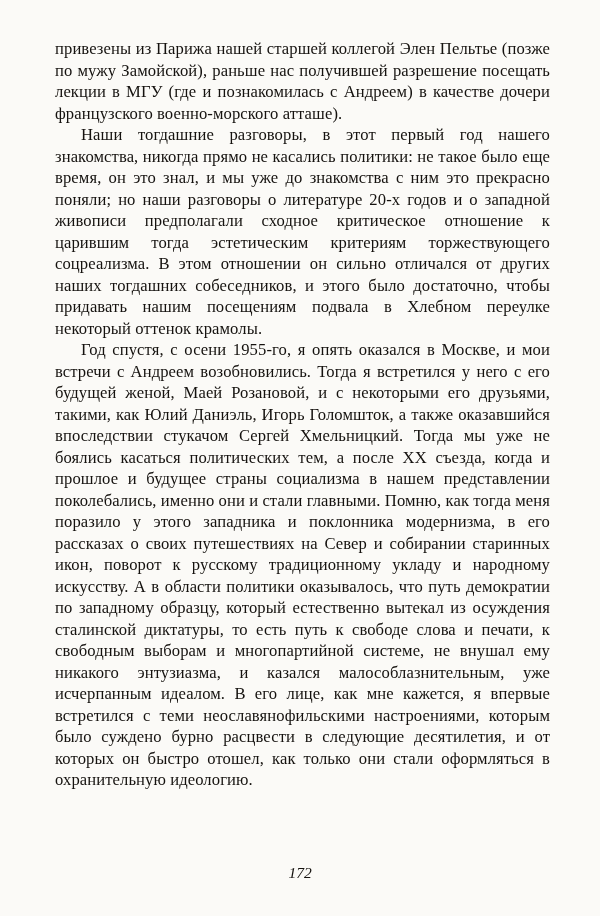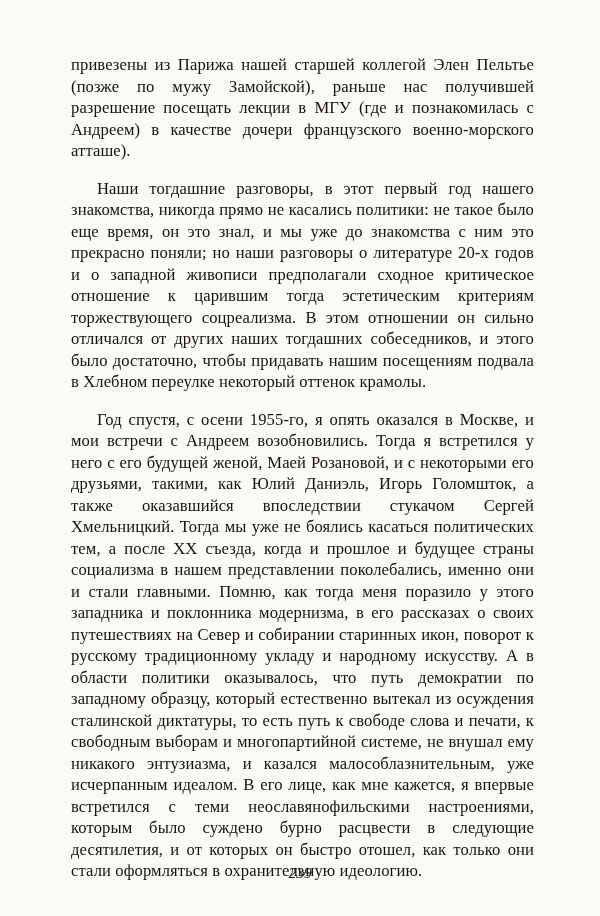--- a/index.html
+++ b/index.html
@@ -21,21 +21,21 @@
     height: 916px;
     padding: 38px 50px 0 55px;
   }
   .text-block {
     font-size: 16.6px;
     line-height: 21.5px;
     text-align: justify;
     letter-spacing: 0.1px;
   }
   .text-block p {
-    margin: 16px;
+    margin: 0;
     text-indent: 26px;
   }
   .text-block p.no-indent {
     text-indent: 0;
   }
   .text-block em {
     font-style: italic;
   }
   .page-number {
     position: absolute;
@@ -49,14 +49,14 @@
 </style>
 </head>
 <body>
 
 <div class="page">
   <div class="text-block" id="paragraphs">
       <p class="no-indent"><span>привезены из Парижа нашей старшей коллегой Элен Пельтье (позже по мужу Замойской), раньше нас получившей разрешение посещать лекции в МГУ (где и познакомилась с Андреем) в качестве дочери французского военно-морского атташе).</span></p>
       <p><span>Наши тогдашние разговоры, в этот первый год нашего знакомства, никогда прямо не касались политики: не такое было еще время, он это знал, и мы уже до знакомства с ним это прекрасно поняли; но наши разговоры о литературе 20-х годов и о западной живописи предполагали сходное критическое отношение к царившим тогда эстетическим критериям торжествующего соцреализма. В этом отношении он сильно отличался от других наших тогдашних собеседников, и этого было достаточно, чтобы придавать нашим посещениям подвала в Хлебном переулке некоторый оттенок крамолы.</span></p>
       <p><span>Год спустя, с осени 1955-го, я опять оказался в Москве, и мои встречи с Андреем возобновились. Тогда я встретился у него с его будущей женой, Маей Розановой, и с некоторыми его друзьями, такими, как Юлий Даниэль, Игорь Голомшток, а также оказавшийся впоследствии стукачом Сергей Хмельницкий. Тогда мы уже не боялись касаться политических тем, а после XX съезда, когда и прошлое и будущее страны социализма в нашем представлении поколебались, именно они и стали главными. Помню, как тогда меня поразило у этого западника и поклонника модернизма, в его рассказах о своих путешествиях на Север и собирании старинных икон, поворот к русскому традиционному укладу и народному искусству. А в области политики оказывалось, что путь демократии по западному образцу, который естественно вытекал из осуждения сталинской диктатуры, то есть путь к свободе слова и печати, к свободным выборам и многопартийной системе, не внушал ему никакого энтузиазма, и казался малособлазнительным, уже исчерпанным идеалом. В его лице, как мне кажется, я впервые встретился с теми неославянофильскими настроениями, которым было суждено бурно расцвести в следующие десятилетия, и от которых он быстро отошел, как только они стали оформляться в охранительную идеологию.</span></p>
     </div>
-  <div class="page-number">239</div>
+  <div class="page-number">172</div>
 </div>
 
 </body></html>

